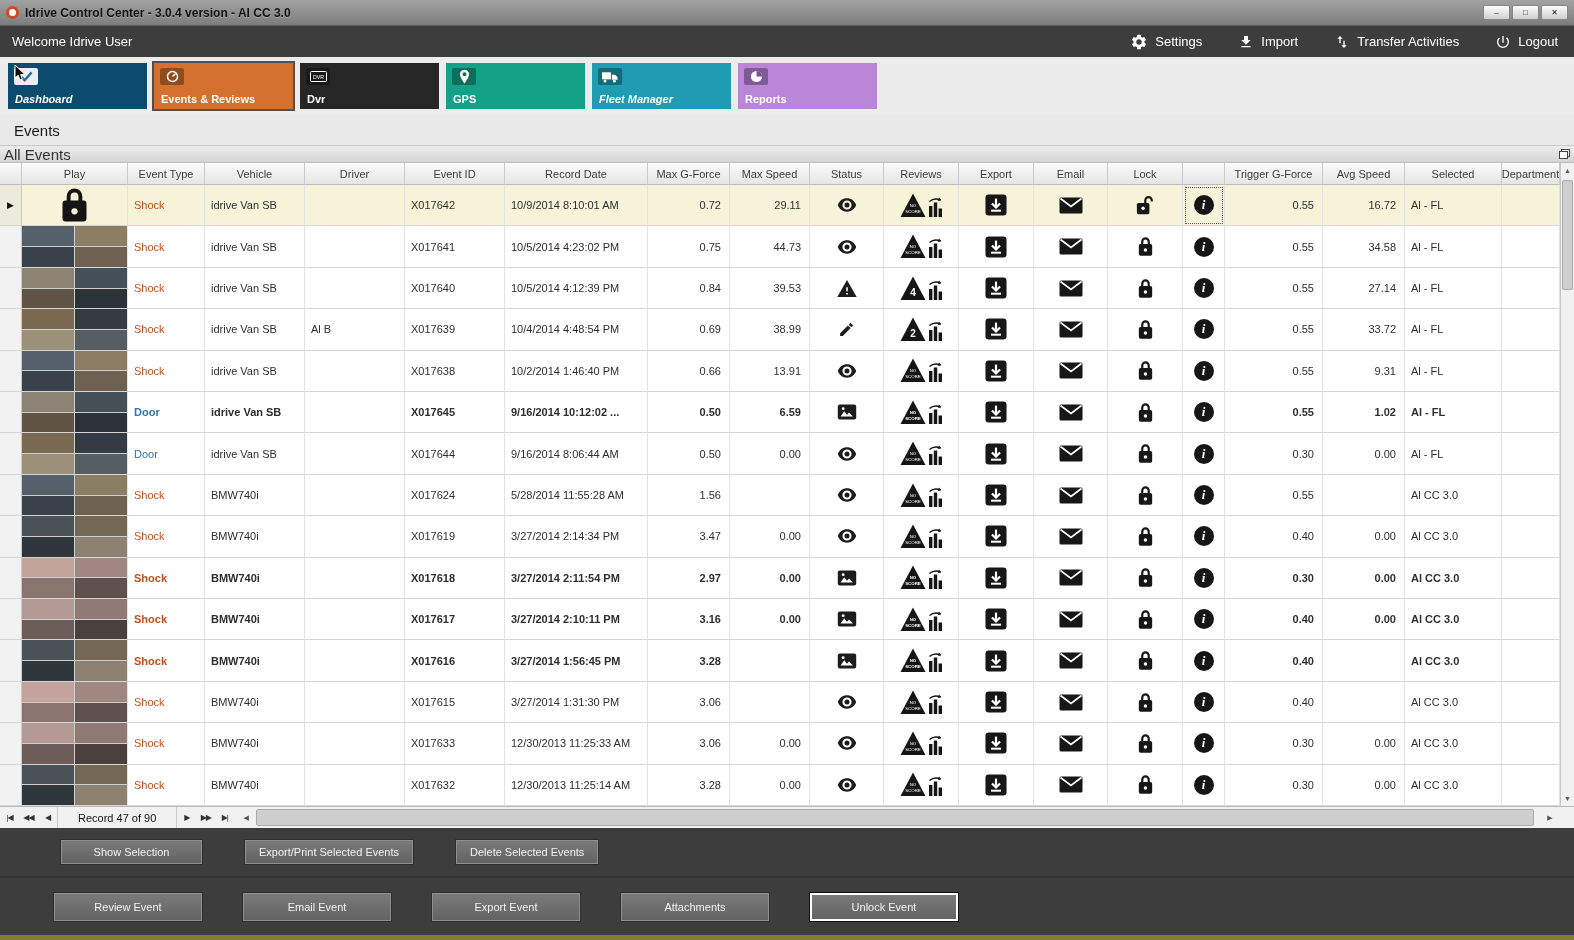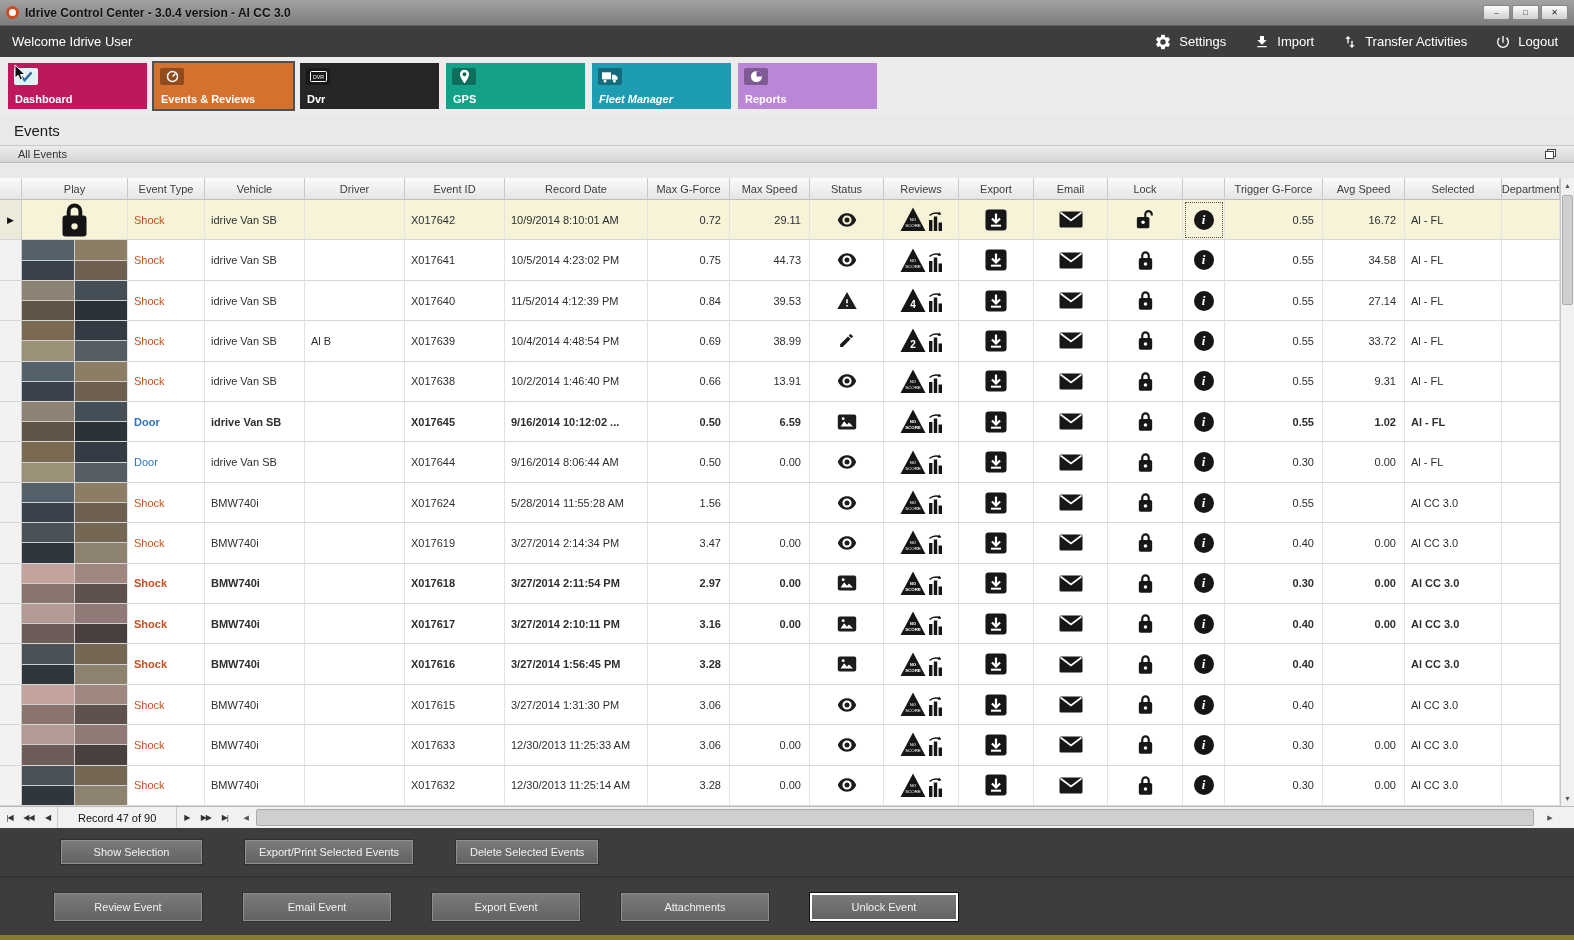--- a/index.html
+++ b/index.html
@@ -14,46 +14,46 @@
   .win-title{font-size:12px;font-weight:bold;color:#111;text-shadow:0 1px 0 rgba(255,255,255,.25);flex:1;}
   .win-controls{display:flex;}
   .win-btn{width:27px;height:15px;margin-left:2px;background:linear-gradient(#fdfdfd,#cfcfcf);
            border:1px solid #888;border-radius:2px;display:flex;align-items:center;justify-content:center;
            font-size:8px;color:#222;line-height:1;}
 
   
   .topbar{height:31px;flex:0 0 31px;background:#3d3d3d;display:flex;align-items:center;
           padding:0 16px 0 12px;color:#fff;}
   .welcome{font-size:13px;flex:1;}
-  .top-actions{display:flex;gap:28px;}
+  .top-actions{display:flex;gap:36px;}
   .top-action{display:flex;align-items:center;gap:7px;font-size:13px;color:#fff;cursor:default;}
   .top-action svg{display:block;}
 
   
   .tiles{height:58px;flex:0 0 58px;background:#ececec;display:flex;align-items:flex-start;
          padding:6px 0 0 8px;gap:7px;}
   .tile{position:relative;width:139px;height:46px;flex:0 0 139px;}
   .tile.selected{box-shadow:0 0 0 2px #515151;}
   .tile-chip{width:24px;height:17px;margin:5px 0 0 6px;background:rgba(0,0,0,.32);
              border-radius:2px;display:flex;align-items:center;justify-content:center;}
   .tile-chip.chip-light{background:#e9eef2;}
   .tile-label{position:absolute;left:7px;bottom:4px;font-size:11px;font-weight:bold;color:#fff;white-space:nowrap;}
 
   .page-title{height:30px;flex:0 0 30px;font-size:15px;color:#1a1a1a;padding:7px 0 0 14px;background:#e9e9e9;}
 
   .groupbar{height:18px;flex:0 0 18px;background:linear-gradient(#ececec,#d5d5d5);
             border-top:1px solid #c9c9c9;border-bottom:1px solid #bdbdbd;
             display:flex;align-items:center;justify-content:space-between;
-            font-size:11px;color:#333;padding:0 18px;}
+            font-size:15px;color:#333;padding:0 4px;}
   .float-icon{position:relative;width:11px;height:10px;}
   .float-icon:before{content:"";position:absolute;right:0;top:0;width:7px;height:6px;border:1px solid #444;background:#f5f5f5;}
   .float-icon:after{content:"";position:absolute;left:0;bottom:0;width:7px;height:6px;border:1px solid #444;background:#fff;}
 
   
-  .grid-wrap{flex:1 1 auto;display:flex;overflow:hidden;background:#fff;margin-top:15px;}
+  .grid-wrap{flex:1 1 auto;display:flex;overflow:hidden;background:#fff;}
   .grid-main{flex:1 1 auto;display:flex;flex-direction:column;overflow:hidden;}
   .grid-row{display:grid;
     grid-template-columns:22px 106px 77px 100px 100px 100px 143px 82px 80px 74px 75px 75px 74px 75px 42px 98px 82px 97px minmax(40px,1fr);}
   .grid-header{flex:0 0 22px;height:22px;}
   .hcell{background:linear-gradient(#fbfbfb,#e5e5e5);border-right:1px solid #c9c9c9;border-bottom:1px solid #bdbdbd;
          font-size:11px;color:#3c3c3c;display:flex;align-items:center;justify-content:center;
          white-space:nowrap;overflow:hidden;}
   .grid-body{flex:1 1 auto;display:flex;flex-direction:column;overflow:hidden;}
   .body-row{flex:1 1 0;min-height:0;background:#fff;}
   .body-row.selected{background:#f6f3d8;}
@@ -151,21 +151,21 @@
             <svg width="16" height="16" viewBox="0 0 24 24" fill="#fff">
               <path d="M13 3h-2v10h2V3zm4.83 2.17-1.42 1.42A6.92 6.92 0 0 1 19 12a7 7 0 1 1-14 0c0-2.05.88-3.9 2.28-5.18L5.86 5.4A8.94 8.94 0 0 0 3 12a9 9 0 1 0 18 0c0-2.49-1.01-4.73-2.17-6.83z"></path>
             </svg>
           </span>
         <span>Logout</span>
       </span>
     </span>
   </div>
 
   <div class="tiles" id="tiles">
-      <div class="tile" style="background: #be185d;">
+      <div class="tile" style="background: #0c4a6e; font-style: italic;">
         <span class="tile-chip chip-light">
           <svg width="13" height="11" viewBox="0 0 14 12">
             <path d="M1.5 6.5 5 10 12.5 1.5" fill="none" stroke="#2d6da3" stroke-width="2.6"></path>
           </svg>
         </span>
         <span class="tile-label">Dashboard</span>
       </div>
       <div class="tile selected" style="background: rgb(212, 113, 47);">
         <span class="tile-chip">
           <svg width="13" height="13" viewBox="0 0 14 14">
@@ -375,21 +375,21 @@
                 <span style="background: rgb(141, 131, 116);"></span>
                 <span style="background: rgb(69, 79, 87);"></span>
                 <span style="background: rgb(95, 84, 70);"></span>
                 <span style="background: rgb(43, 51, 57);"></span>
               </span>
             </div>
             <div class="cell t-shock">Shock</div>
             <div class="cell ">idrive Van SB</div>
             <div class="cell "></div>
             <div class="cell ">X017640</div>
-            <div class="cell ">11/5/2014 4:12:39 PM</div>
+            <div class="cell ">10/5/2014 4:12:39 PM</div>
             <div class="cell c-num">0.84</div>
             <div class="cell c-num">39.53</div>
             <div class="cell c-ctr">
               <svg width="20" height="17" viewBox="0 0 24 21" fill="#1c1c1c">
                 <path d="M0 21h24L12 0 0 21zm13-3h-2v-2h2v2zm0-4h-2v-5h2v5z"></path>
               </svg>
             </div>
             <div class="cell c-ctr">
               <svg width="45" height="27" viewBox="0 0 45 27">
                 <path d="M14 1.5 26.5 25h-25z" fill="#151515"></path>

